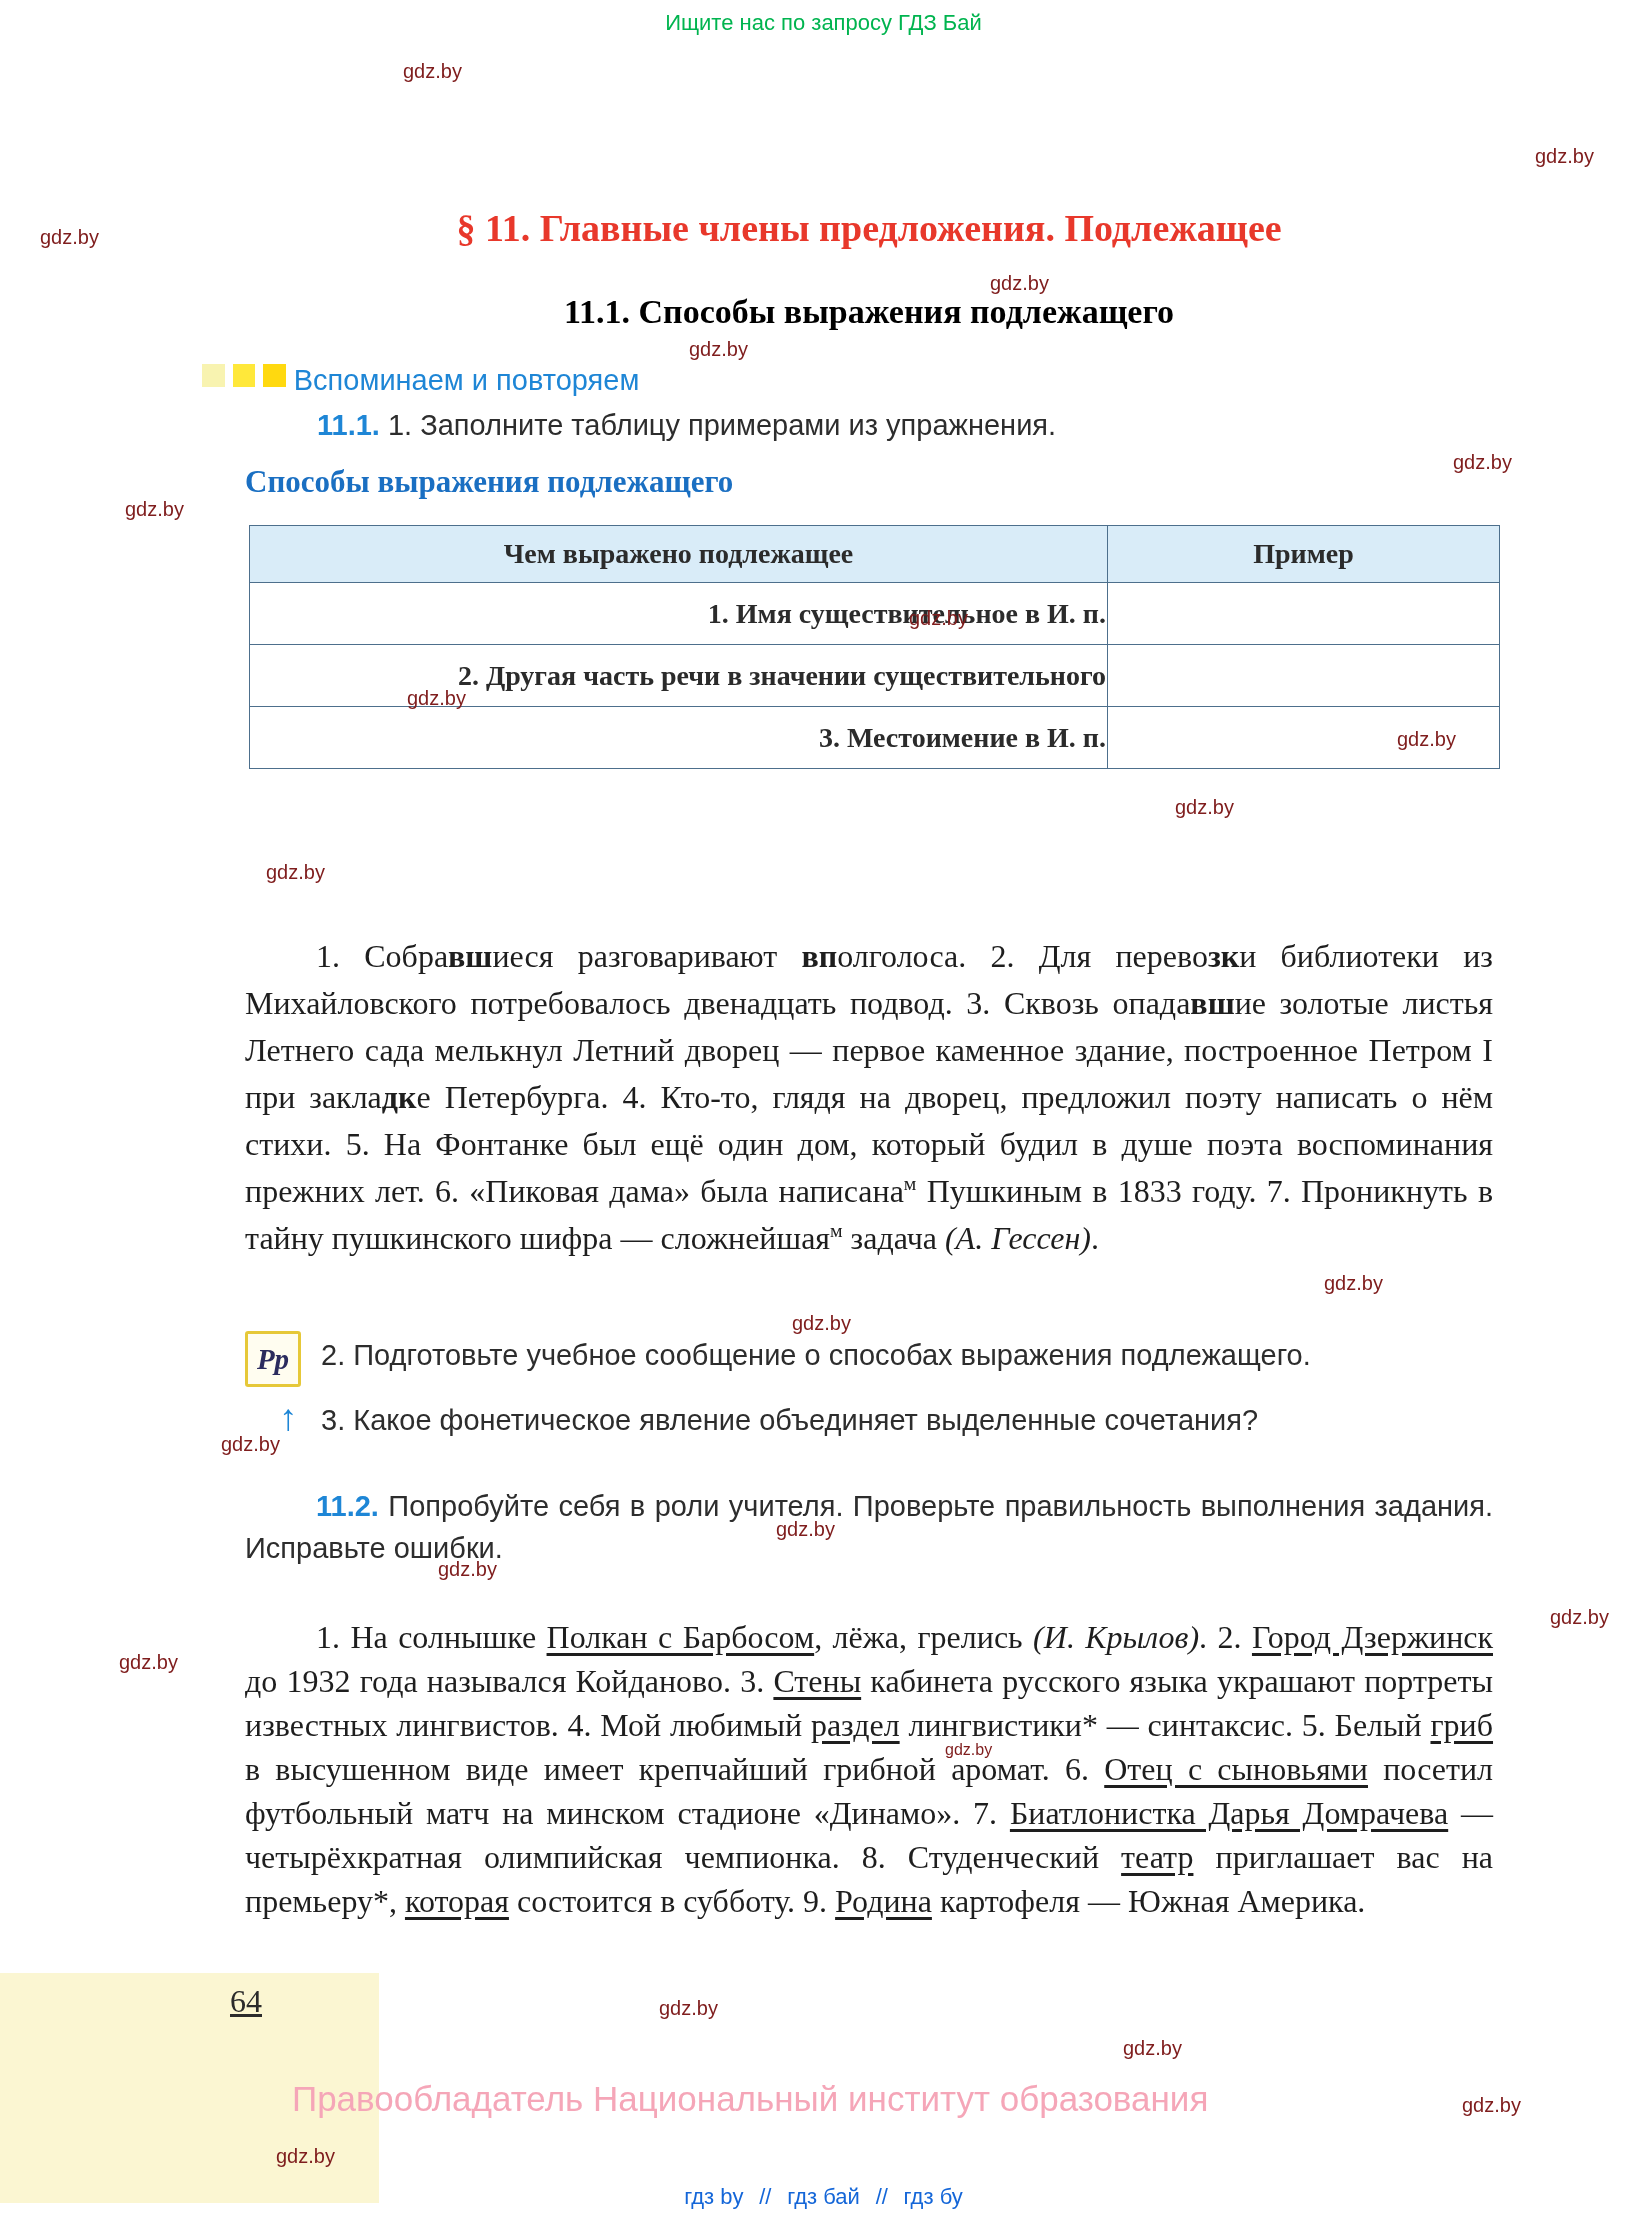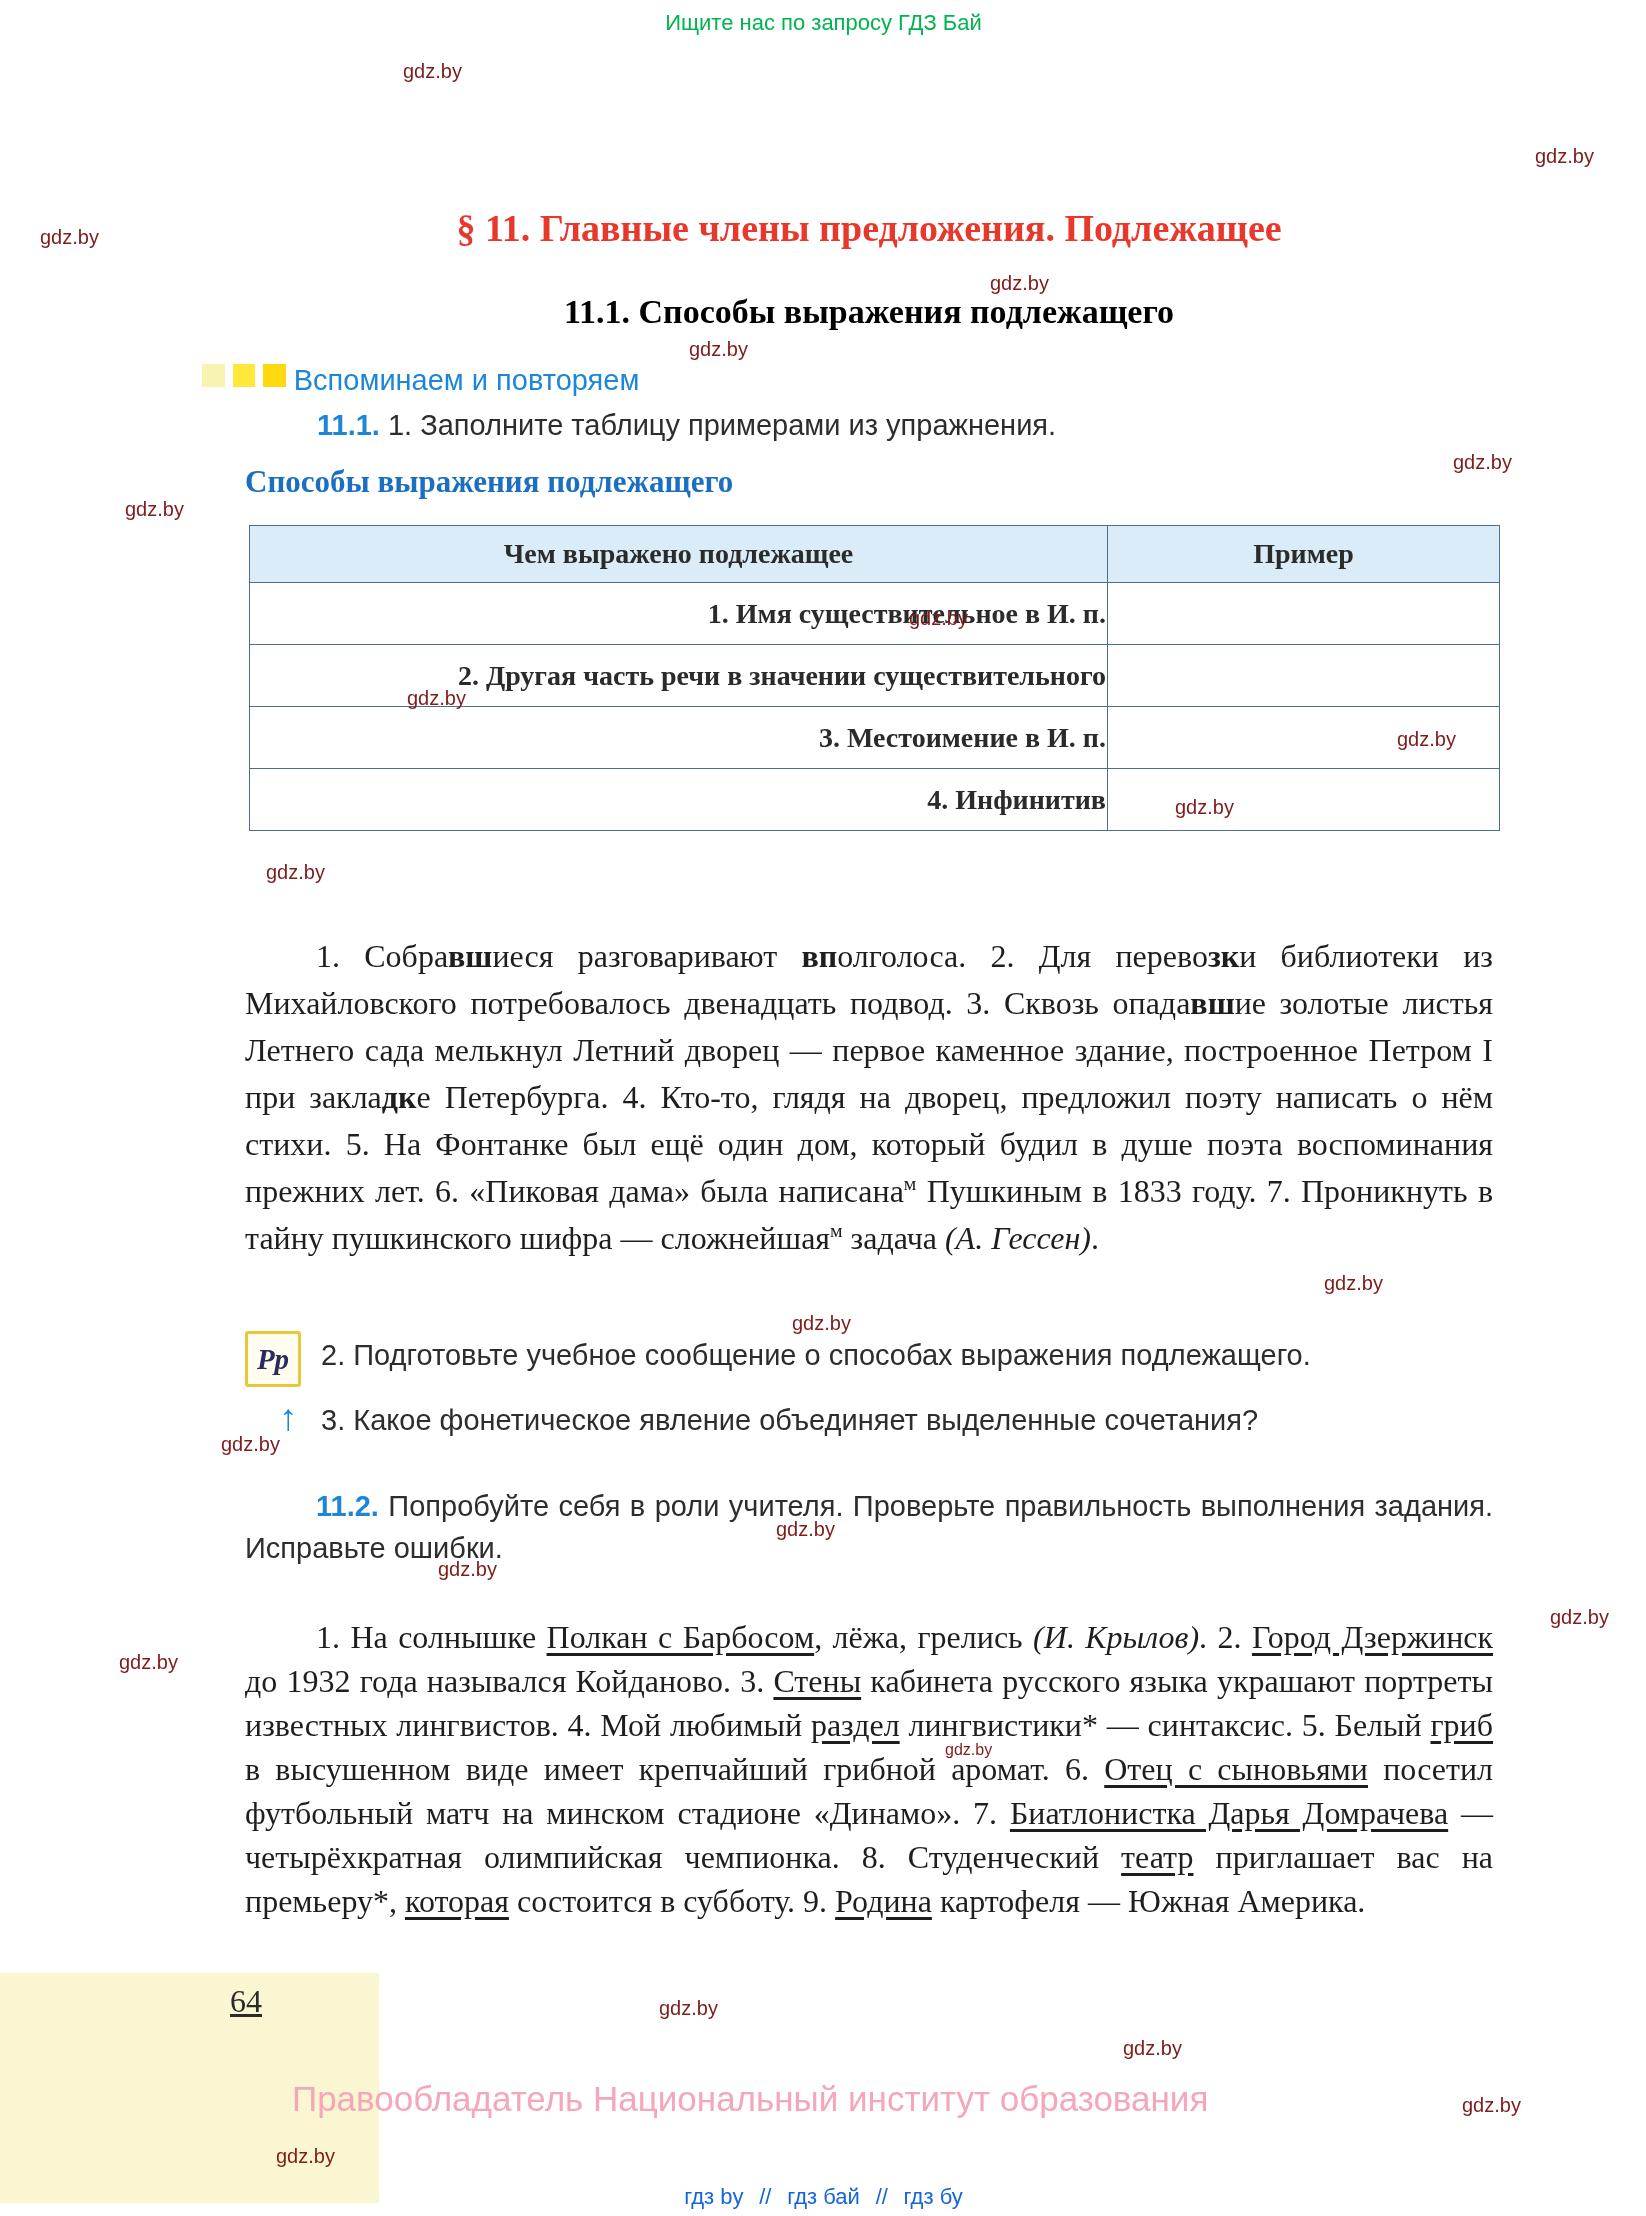--- a/index.html
+++ b/index.html
@@ -159,24 +159,20 @@
       <td class="example"></td>
     </tr>
     <tr>
       <td class="label">2. Другая часть речи в значении существительного</td>
       <td class="example"></td>
     </tr>
     <tr>
       <td class="label">3. Местоимение в И. п.</td>
       <td class="example"></td>
     </tr>
-    <tr>
-      <td class="label">4. Инфинитив</td>
-      <td class="example"></td>
-    </tr>
   </tbody>
 </table>
 
 <p class="para para1"><span>1. Собра</span><span class="seg-b">вш</span><span>иеся разговаривают </span><span class="seg-b">вп</span><span>олголоса. 2. Для перево</span><span class="seg-b">зк</span><span>и библиотеки из Михайловского потребовалось двенадцать подвод. 3. Сквозь опада</span><span class="seg-b">вш</span><span>ие золотые листья Летнего сада мелькнул Летний дворец — первое каменное здание, построенное Петром I при закла</span><span class="seg-b">дк</span><span>е Петербурга. 4. Кто-то, глядя на дворец, предложил поэту написать о нём стихи. 5. На Фонтанке был ещё один дом, который будил в душе поэта воспоминания прежних лет. 6. «Пиковая дама» была написана</span><sup>м</sup><span> Пушкиным в 1833 году. 7. Проникнуть в тайну пушкинского шифра — сложнейшая</span><sup>м</sup><span> задача </span><span class="seg-i">(А. Гессен)</span><span>.</span></p>
 
 <div class="task-icon">Рр</div>
 <div class="sans-line task2-text">2. Подготовьте учебное сообщение о способах выражения подлежащего.</div>
 
 <div class="task3-arrow">↑</div>
 <div class="sans-line task3-text">3. Какое фонетическое явление объединяет выделенные сочетания?</div>

